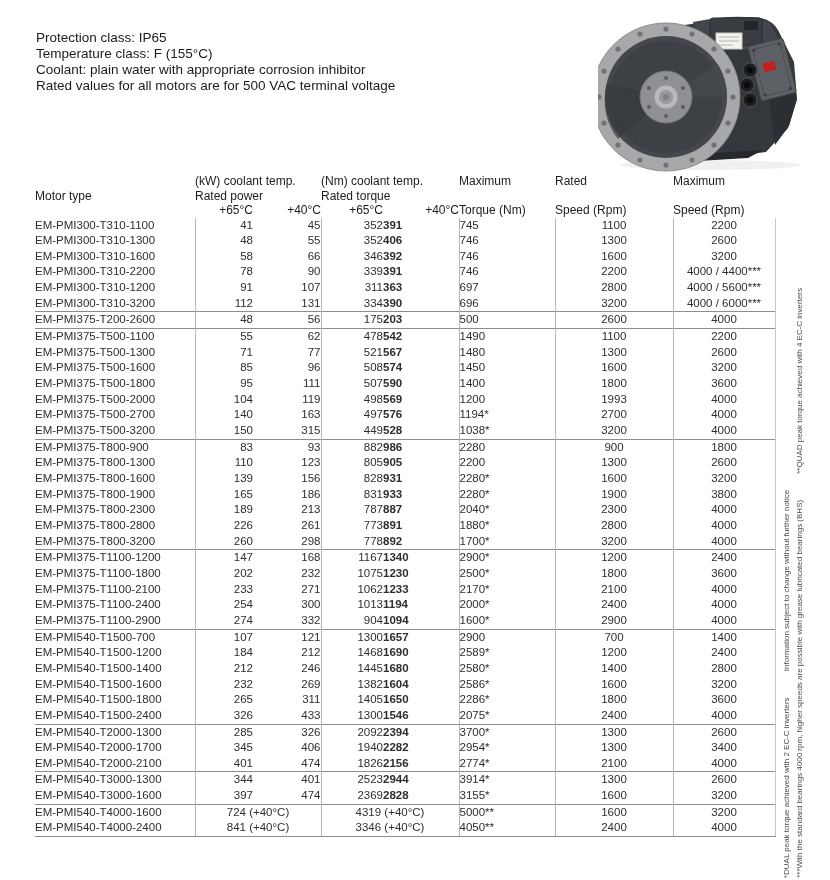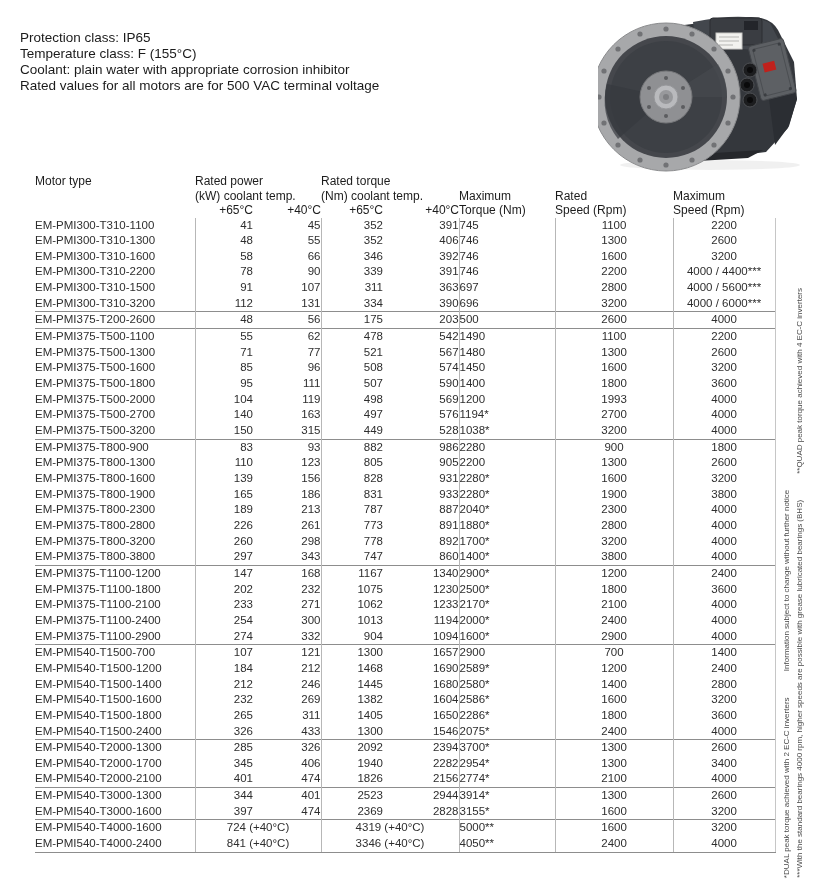--- a/index.html
+++ b/index.html
@@ -1,21 +1,21 @@
 <!DOCTYPE html>
 <html><head>
 <meta charset="utf-8">
 <style>
   html,body { margin:0; padding:0; background:#ffffff; }
   .page {
     position:relative; width:830px; height:880px; background:#ffffff;
     font-family:"Liberation Sans", sans-serif; color:#1c1c1c; overflow:hidden;
   }
   
-  .intro { position:absolute; left:20px; top:30px; font-size:13.5px; line-height:16px; color:#1b1b1b; }
+  .intro { position:absolute; left:36px; top:30px; font-size:13.5px; line-height:16px; color:#1b1b1b; }
   .intro div { white-space:nowrap; }
 
   
   .motor-wrap { position:absolute; left:598px; top:4px; width:230px; height:170px; }
 
   
   table.spec {
     position:absolute; left:35px; top:174px; width:740px;
     border-collapse:collapse; table-layout:fixed;
   }
@@ -34,21 +34,21 @@
   th.pr65p { padding-right:18px; } th.pr40p { padding-right:26px; }
   th.pr65t { padding-right:5px;  } th.pr40t { padding-right:16px; }
 
   tbody td {
     font-size:11.5px; color:#2e2e2e; height:15.65px; line-height:15.65px;
   }
   td.name  { text-align:left; padding-left:1px; }
   td.p65   { text-align:right; padding-right:18px; }
   td.p40   { text-align:right; padding-right:26px; }
   td.t65   { text-align:right; padding-right:5px; }
-  td.t40   { text-align:right; padding-right:16px; }
+  td.t40   { padding-right:16px;font-weight:bold; }
   td.max   { padding-right:26px; }
   td.rated { text-align:center; padding-right:12px; }
   td.maxs  { text-align:center; padding-left:6px; }
   td.pmerge, td.tmerge { text-align:center; padding-right:20px; }
 
   
   td.bl { border-left:1px solid #b7b7b7; }
   td.br { border-right:1px solid #c6c6c6; }
   
   tr.sep td { border-top:1.5px solid #8d8d8d; }
@@ -156,34 +156,34 @@
         <col style="width:58px">
         <col style="width:68px">
       <col style="width:62px">
         <col style="width:76px">
         <col style="width:96px">
       <col style="width:118px">
         <col style="width:102px">
     </colgroup>
     <thead>
       <tr>
+        <th></th>
+        <th class="h-power" colspan="2">(kW) coolant temp.</th>
+        <th class="h-torque" colspan="2">(Nm) coolant temp.</th>
+        <th class="h-max">Maximum</th>
+        <th class="h-rated">Rated</th>
+        <th class="h-maxs">Maximum</th>
+      </tr>
+      <tr>
         <th class="h-name">Motor type</th>
         <th class="h-power" colspan="2">Rated power</th>
         <th class="h-torque" colspan="2">Rated torque</th>
         <th></th>
           <th></th>
           <th></th>
-      </tr>
-      <tr>
-        <th></th>
-        <th class="h-power" colspan="2">(kW) coolant temp.</th>
-        <th class="h-torque" colspan="2">(Nm) coolant temp.</th>
-        <th class="h-max">Maximum</th>
-        <th class="h-rated">Rated</th>
-        <th class="h-maxs">Maximum</th>
       </tr>
       <tr>
         <th></th>
         <th class="h-t-right pr65p">+65°C</th>
         <th class="h-t-right pr40p">+40°C</th>
         <th class="h-t-right pr65t">+65°C</th>
         <th class="h-t-right pr40t">+40°C</th>
         <th class="h-max">Torque (Nm)</th>
         <th class="h-rated">Speed (Rpm)</th>
         <th class="h-maxs">Speed (Rpm)</th>
@@ -224,21 +224,21 @@
           <td class="name">EM-PMI300-T310-2200</td>
           <td class="p65 bl">78</td>
           <td class="p40">90</td>
           <td class="t65 bl">339</td>
           <td class="t40">391</td>
           <td class="max bl">746</td>
           <td class="rated bl">2200</td>
           <td class="maxs bl br">4000 / 4400***</td>
         </tr>
         <tr>
-          <td class="name">EM-PMI300-T310-1500</td>
+          <td class="name">EM-PMI300-T310-1200</td>
           <td class="p65 bl">91</td>
           <td class="p40">107</td>
           <td class="t65 bl">311</td>
           <td class="t40">363</td>
           <td class="max bl">697</td>
           <td class="rated bl">2800</td>
           <td class="maxs bl br">4000 / 5600***</td>
         </tr>
         <tr>
           <td class="name">EM-PMI300-T310-3200</td>
@@ -393,30 +393,20 @@
         <tr>
           <td class="name">EM-PMI375-T800-3200</td>
           <td class="p65 bl">260</td>
           <td class="p40">298</td>
           <td class="t65 bl">778</td>
           <td class="t40">892</td>
           <td class="max bl">1700*</td>
           <td class="rated bl">3200</td>
           <td class="maxs bl br">4000</td>
         </tr>
-        <tr>
-          <td class="name">EM-PMI375-T800-3800</td>
-          <td class="p65 bl">297</td>
-          <td class="p40">343</td>
-          <td class="t65 bl">747</td>
-          <td class="t40">860</td>
-          <td class="max bl">1400*</td>
-          <td class="rated bl">3800</td>
-          <td class="maxs bl br">4000</td>
-        </tr>
         <tr class="sep">
           <td class="name">EM-PMI375-T1100-1200</td>
           <td class="p65 bl">147</td>
           <td class="p40">168</td>
           <td class="t65 bl">1167</td>
           <td class="t40">1340</td>
           <td class="max bl">2900*</td>
           <td class="rated bl">1200</td>
           <td class="maxs bl br">2400</td>
         </tr>

